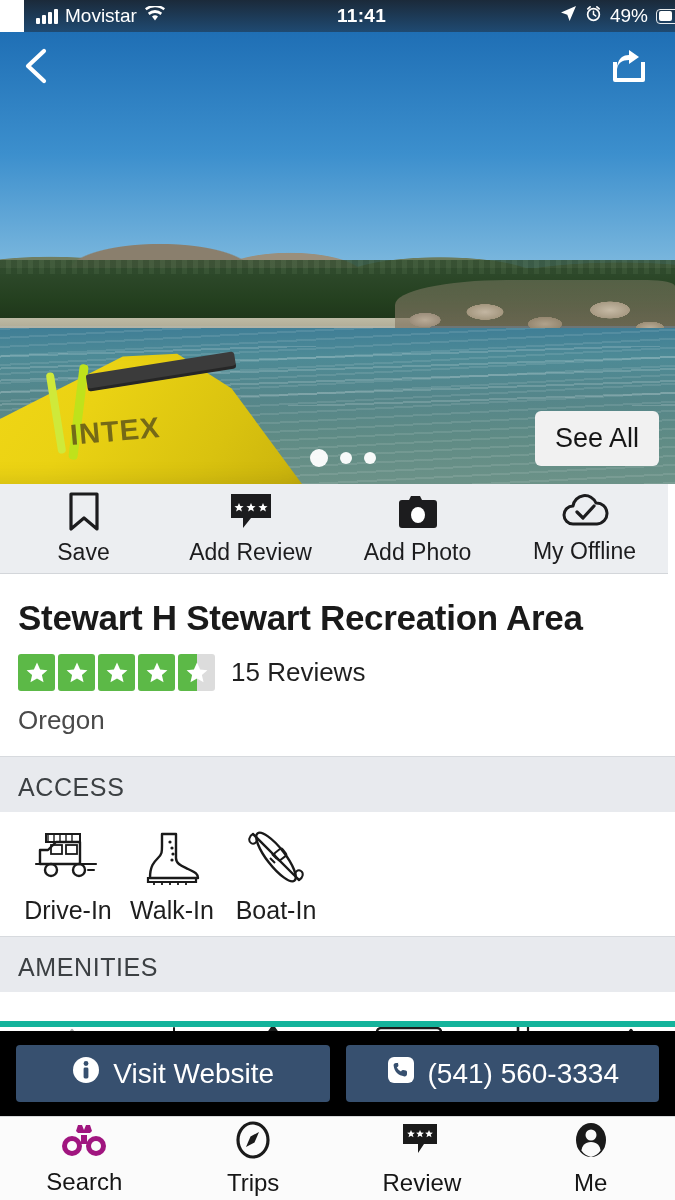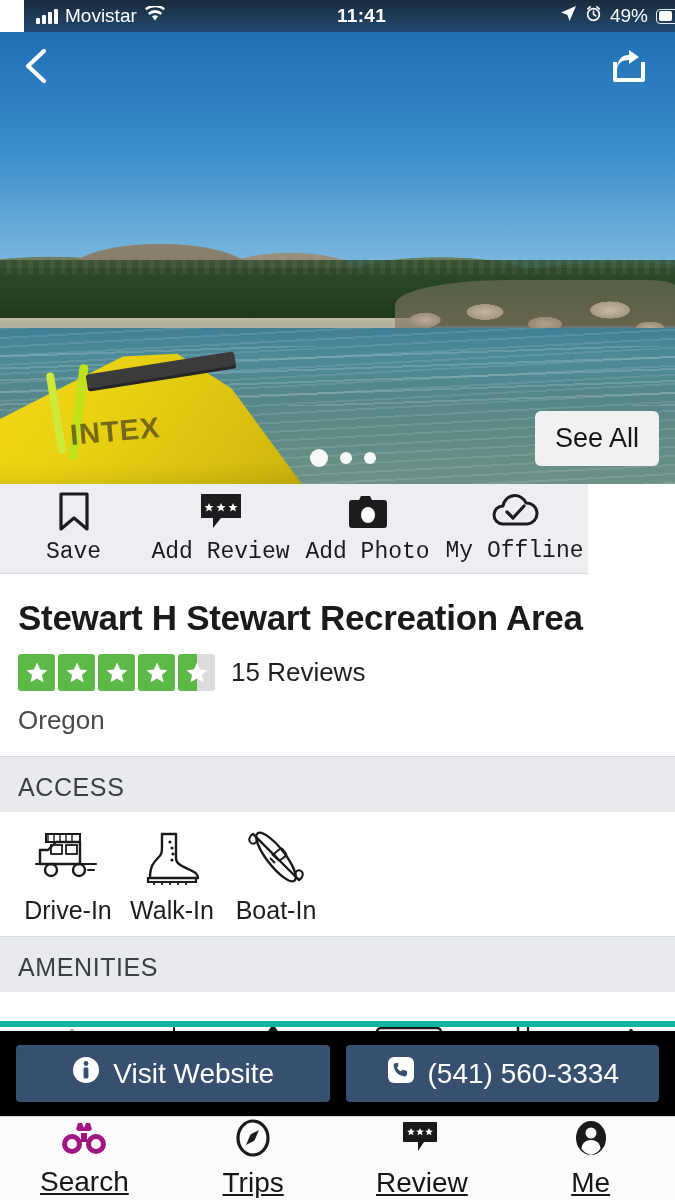--- a/index.html
+++ b/index.html
@@ -131,23 +131,23 @@
   .dots span.active{width:18px;height:18px;}
   .seeall{
     position:absolute;right:16px;bottom:18px;z-index:12;
     background:#f1f1f1;color:#161616;border:none;border-radius:6px;
     padding:12px 20px;font-size:27px;font-family:"Liberation Sans",sans-serif;
     cursor:pointer;
   }
 
   
   .actionbar{
-    position:absolute;top:484px;left:0;width:588px;height:90px;
+    position:absolute;top:484px;left:0;width:668px;height:90px;
     background:#eceef1;border-bottom:1px solid #d3d6da;
-    display:flex;align-items:center;z-index:10;font-family:Liberation Mono, monospace;
+    display:flex;align-items:center;z-index:10;
   }
   .action{
     flex:1;display:flex;flex-direction:column;align-items:center;gap:7px;cursor:pointer;
   }
   .action .lbl{font-size:23px;color:#1c1c1e;}
   .action svg{display:block;}
 
   
   .titleblock{
     position:absolute;top:574px;left:0;width:675px;padding:24px 18px 20px 18px;background:#fff;
@@ -193,21 +193,21 @@
     display:flex;align-items:center;justify-content:center;gap:12px;
     font-size:28px;font-family:"Liberation Sans",sans-serif;cursor:pointer;
   }
 
   
   .tabbar{
     position:absolute;bottom:0;left:0;width:675px;height:84px;background:#fbfbfb;
     border-top:1px solid #d6d8da;display:flex;align-items:center;z-index:25;
   }
   .tab{flex:1;display:flex;flex-direction:column;align-items:center;gap:5px;cursor:pointer;}
-  .tab .lbl{font-size:28px;color:#161616;text-decoration:underline;}
+  .tab .lbl{font-size:24px;color:#161616;}
   .tab.active .lbl{color:#161616;}
 </style>
 </head>
 <body>
 
 <div class="statusbar">
   <div class="sb-left">
     <span class="sig">
         <i></i>
         <i></i>

